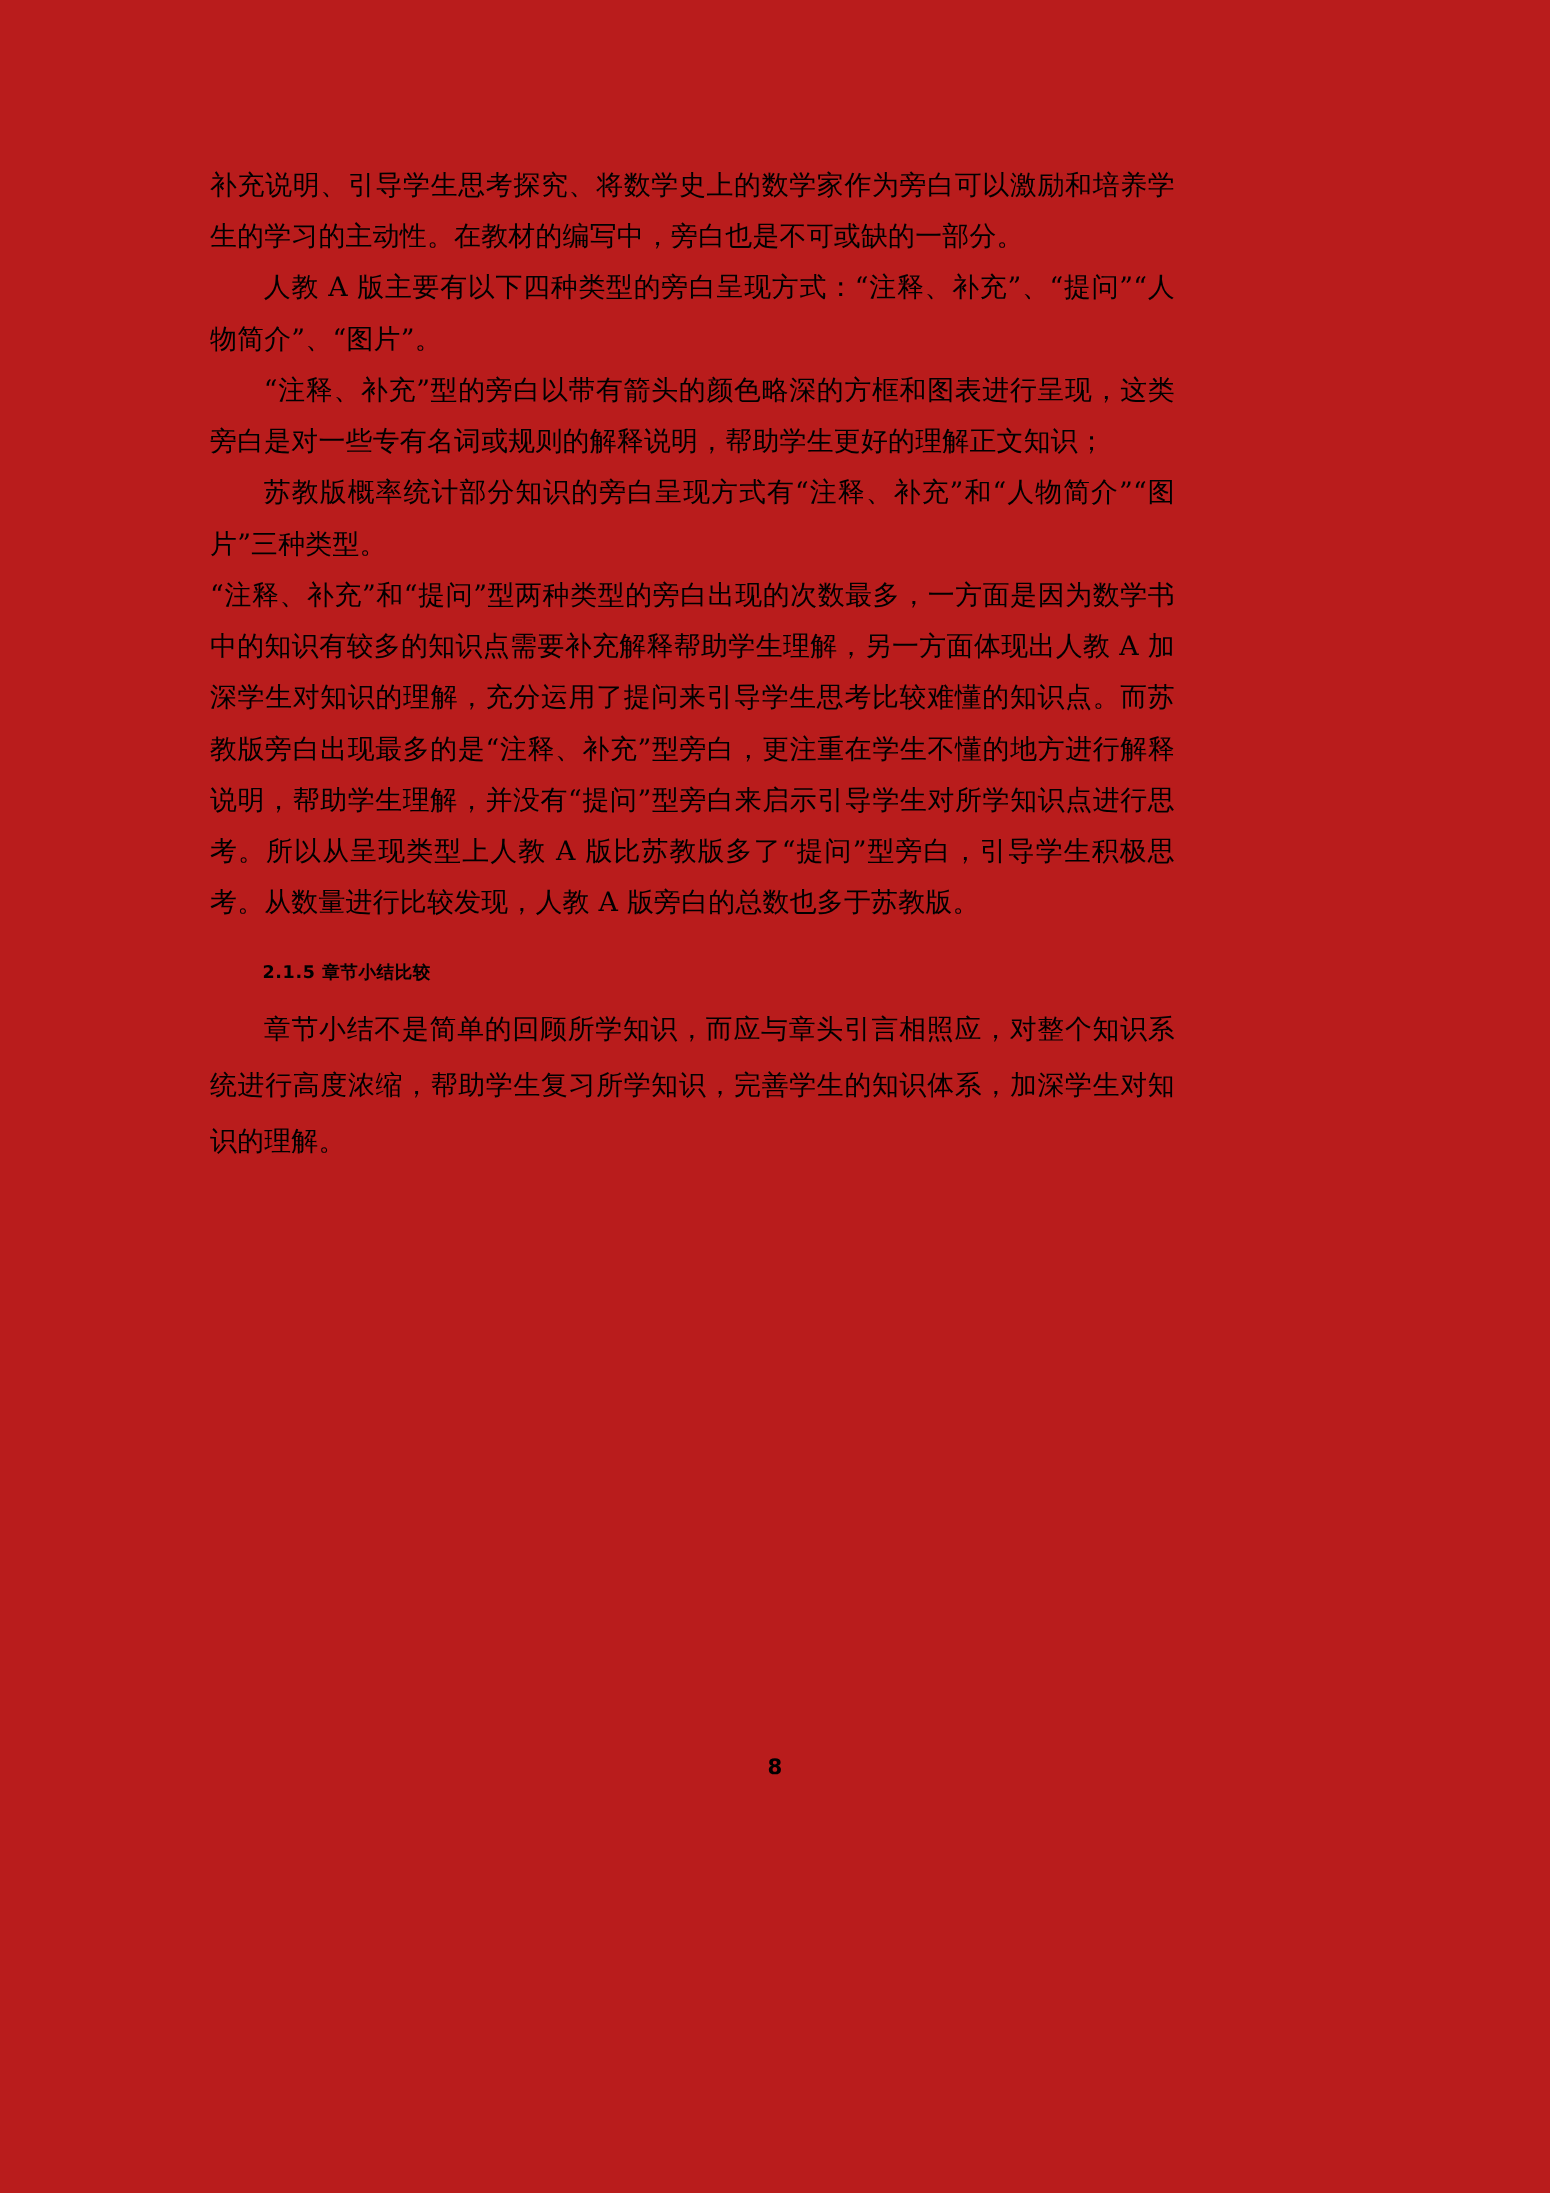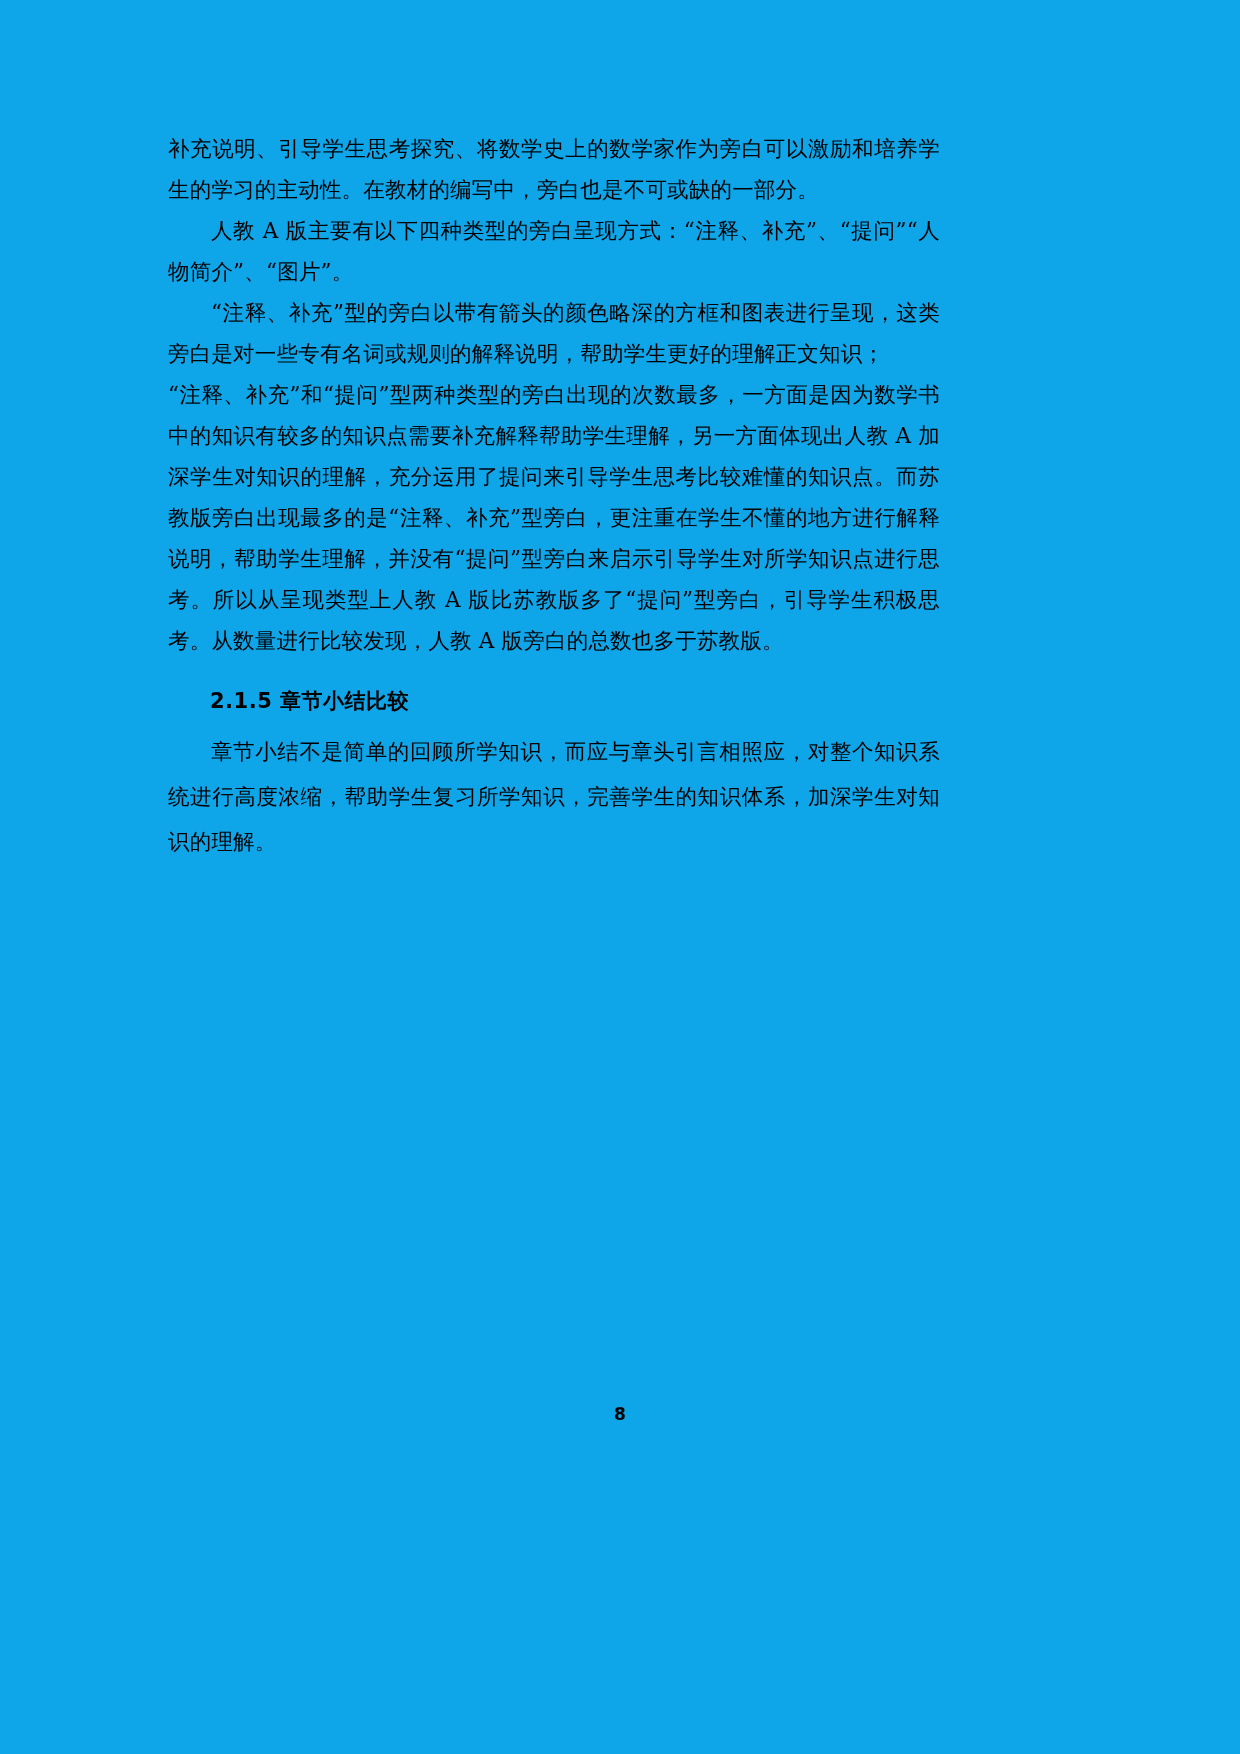--- a/index.html
+++ b/index.html
@@ -5,21 +5,21 @@
   html, body {
     margin: 0;
     padding: 0;
     background: #ffffff;
   }
   .page {
     position: relative;
     width: 1240px;
     height: 1754px;
     margin: 0 auto;
-    background: #0ea5e9;
+    background: #b91c1c;
     box-sizing: border-box;
     font-family: "DejaVu Serif", "Liberation Serif", serif;
     color: #000000;
   }
   .content {
     position: absolute;
     left: 168px;
     top: 128px;
     width: 772px;
   }
@@ -32,21 +32,21 @@
     letter-spacing: 0.2px;
   }
   .indent {
     text-indent: 2em;
   }
   .loose {
     line-height: 45px;
   }
   .heading {
     font-family: "DejaVu Sans", "Liberation Sans", sans-serif;
-    font-size: 21px;
+    font-size: 14px;
     font-weight: bold;
     margin: 26px 0 14px 42px;
     letter-spacing: 0.5px;
   }
   .pagenum {
     position: absolute;
     left: 0;
     right: 0;
     top: 1404px;
     text-align: center;
@@ -61,20 +61,21 @@
 <div class="page">
   <div class="content">
 
     <p class="para">补充说明、引导学生思考探究、将数学史上的数学家作为旁白可以激励和培养学生的学习的主动性。在教材的编写中，旁白也是不可或缺的一部分。</p>
 
     <p class="para indent">人教 A 版主要有以下四种类型的旁白呈现方式：“注释、补充”、“提问”“人物简介”、“图片”。</p>
 
     <p class="para indent">“注释、补充”型的旁白以带有箭头的颜色略深的方框和图表进行呈现，这类旁白是对一些专有名词或规则的解释说明，帮助学生更好的理解正文知识；</p>
 
 
+    <p class="para indent">苏教版概率统计部分知识的旁白呈现方式有“注释、补充”和“人物简介”“图片”三种类型。</p>
 
 
 
     <p class="para">“注释、补充”和“提问”型两种类型的旁白出现的次数最多，一方面是因为数学书中的知识有较多的知识点需要补充解释帮助学生理解，另一方面体现出人教 A 加深学生对知识的理解，充分运用了提问来引导学生思考比较难懂的知识点。而苏教版旁白出现最多的是“注释、补充”型旁白，更注重在学生不懂的地方进行解释说明，帮助学生理解，并没有“提问”型旁白来启示引导学生对所学知识点进行思考。所以从呈现类型上人教 A 版比苏教版多了“提问”型旁白，引导学生积极思考。从数量进行比较发现，人教 A 版旁白的总数也多于苏教版。</p>
 
     <h3 class="heading">2.1.5 章节小结比较</h3>
 
     <p class="para indent loose">章节小结不是简单的回顾所学知识，而应与章头引言相照应，对整个知识系统进行高度浓缩，帮助学生复习所学知识，完善学生的知识体系，加深学生对知识的理解。</p>
 
   </div>

